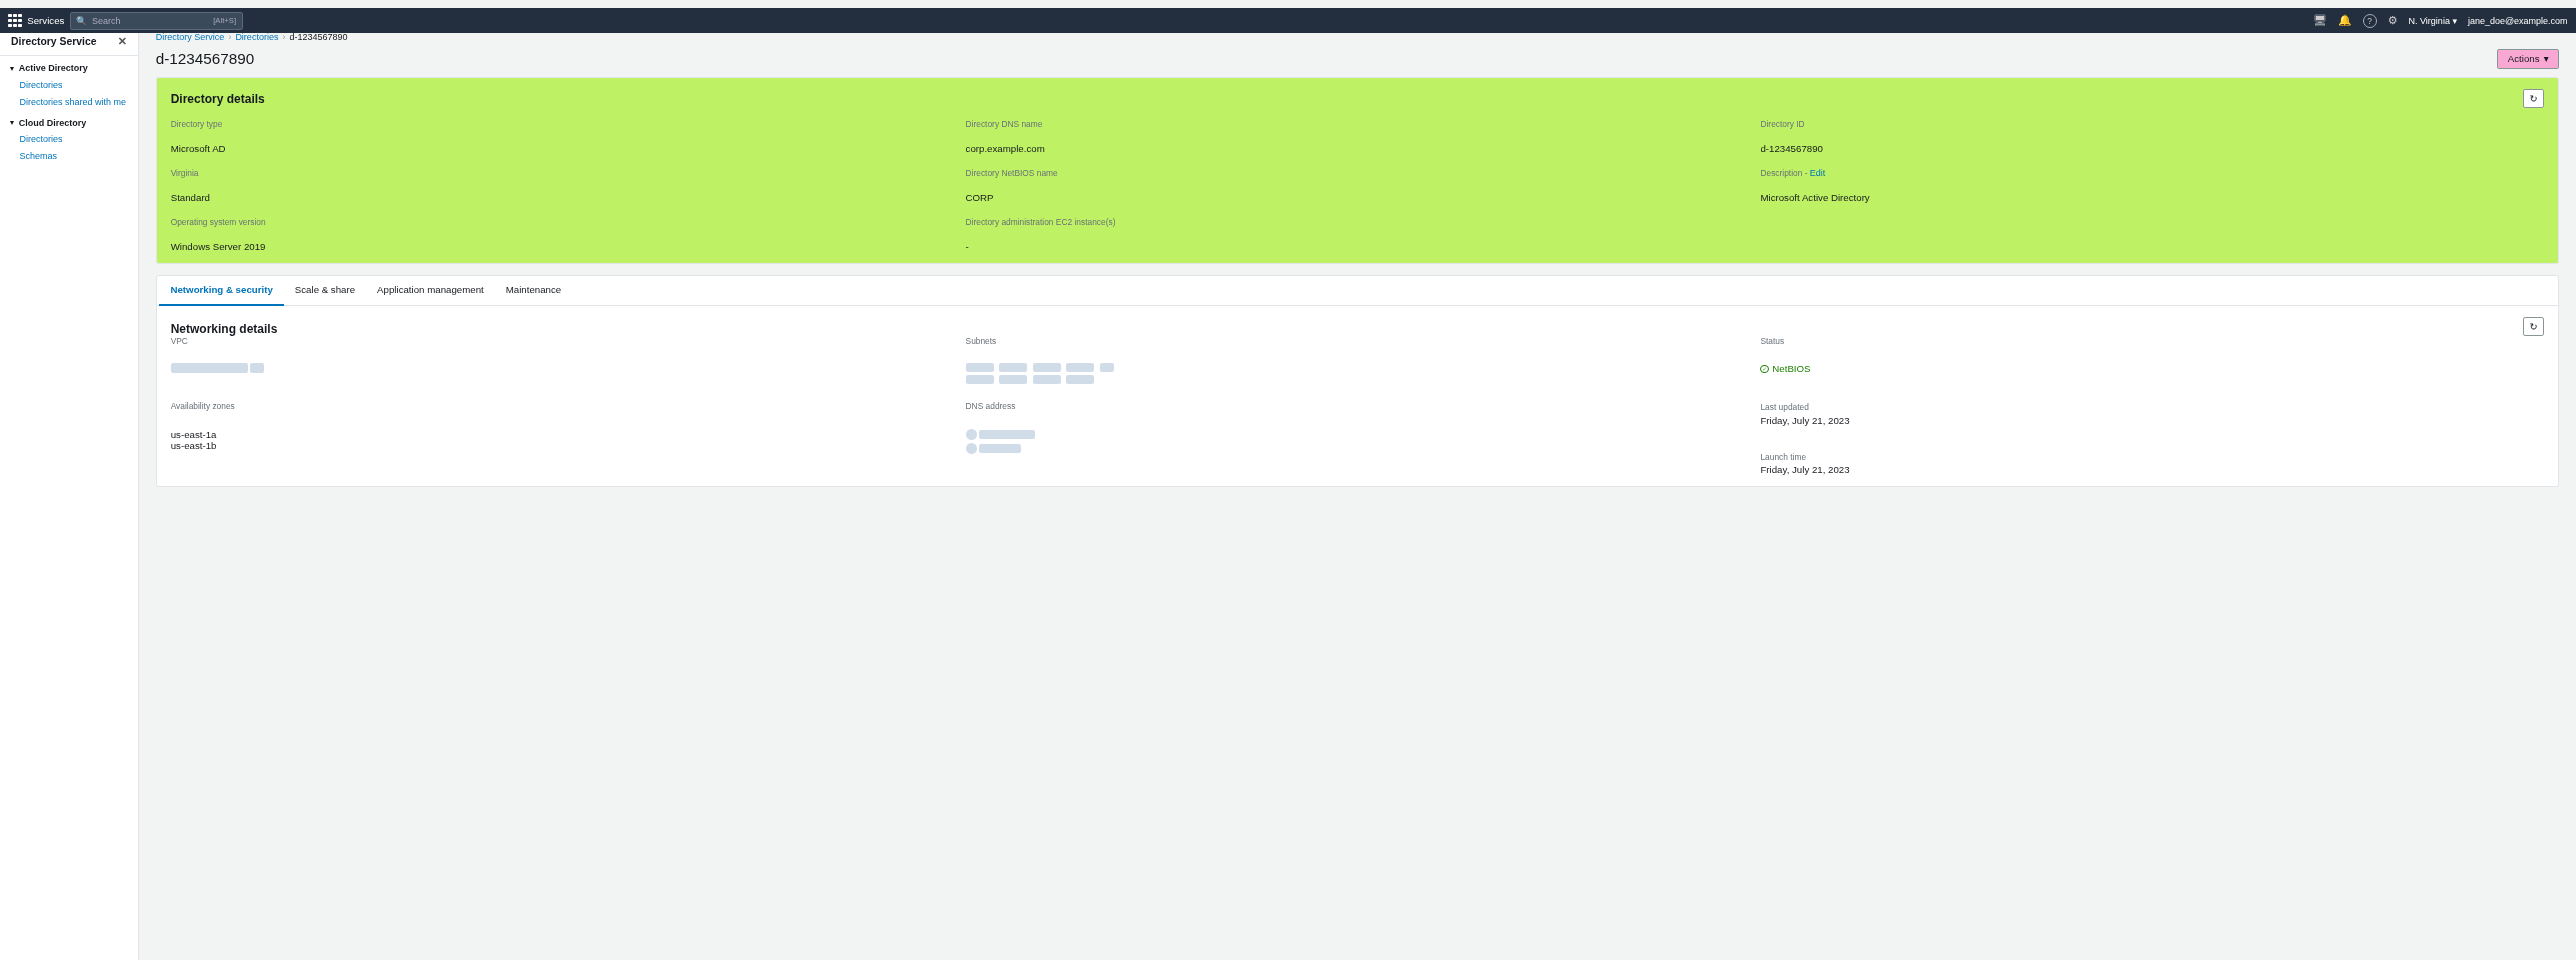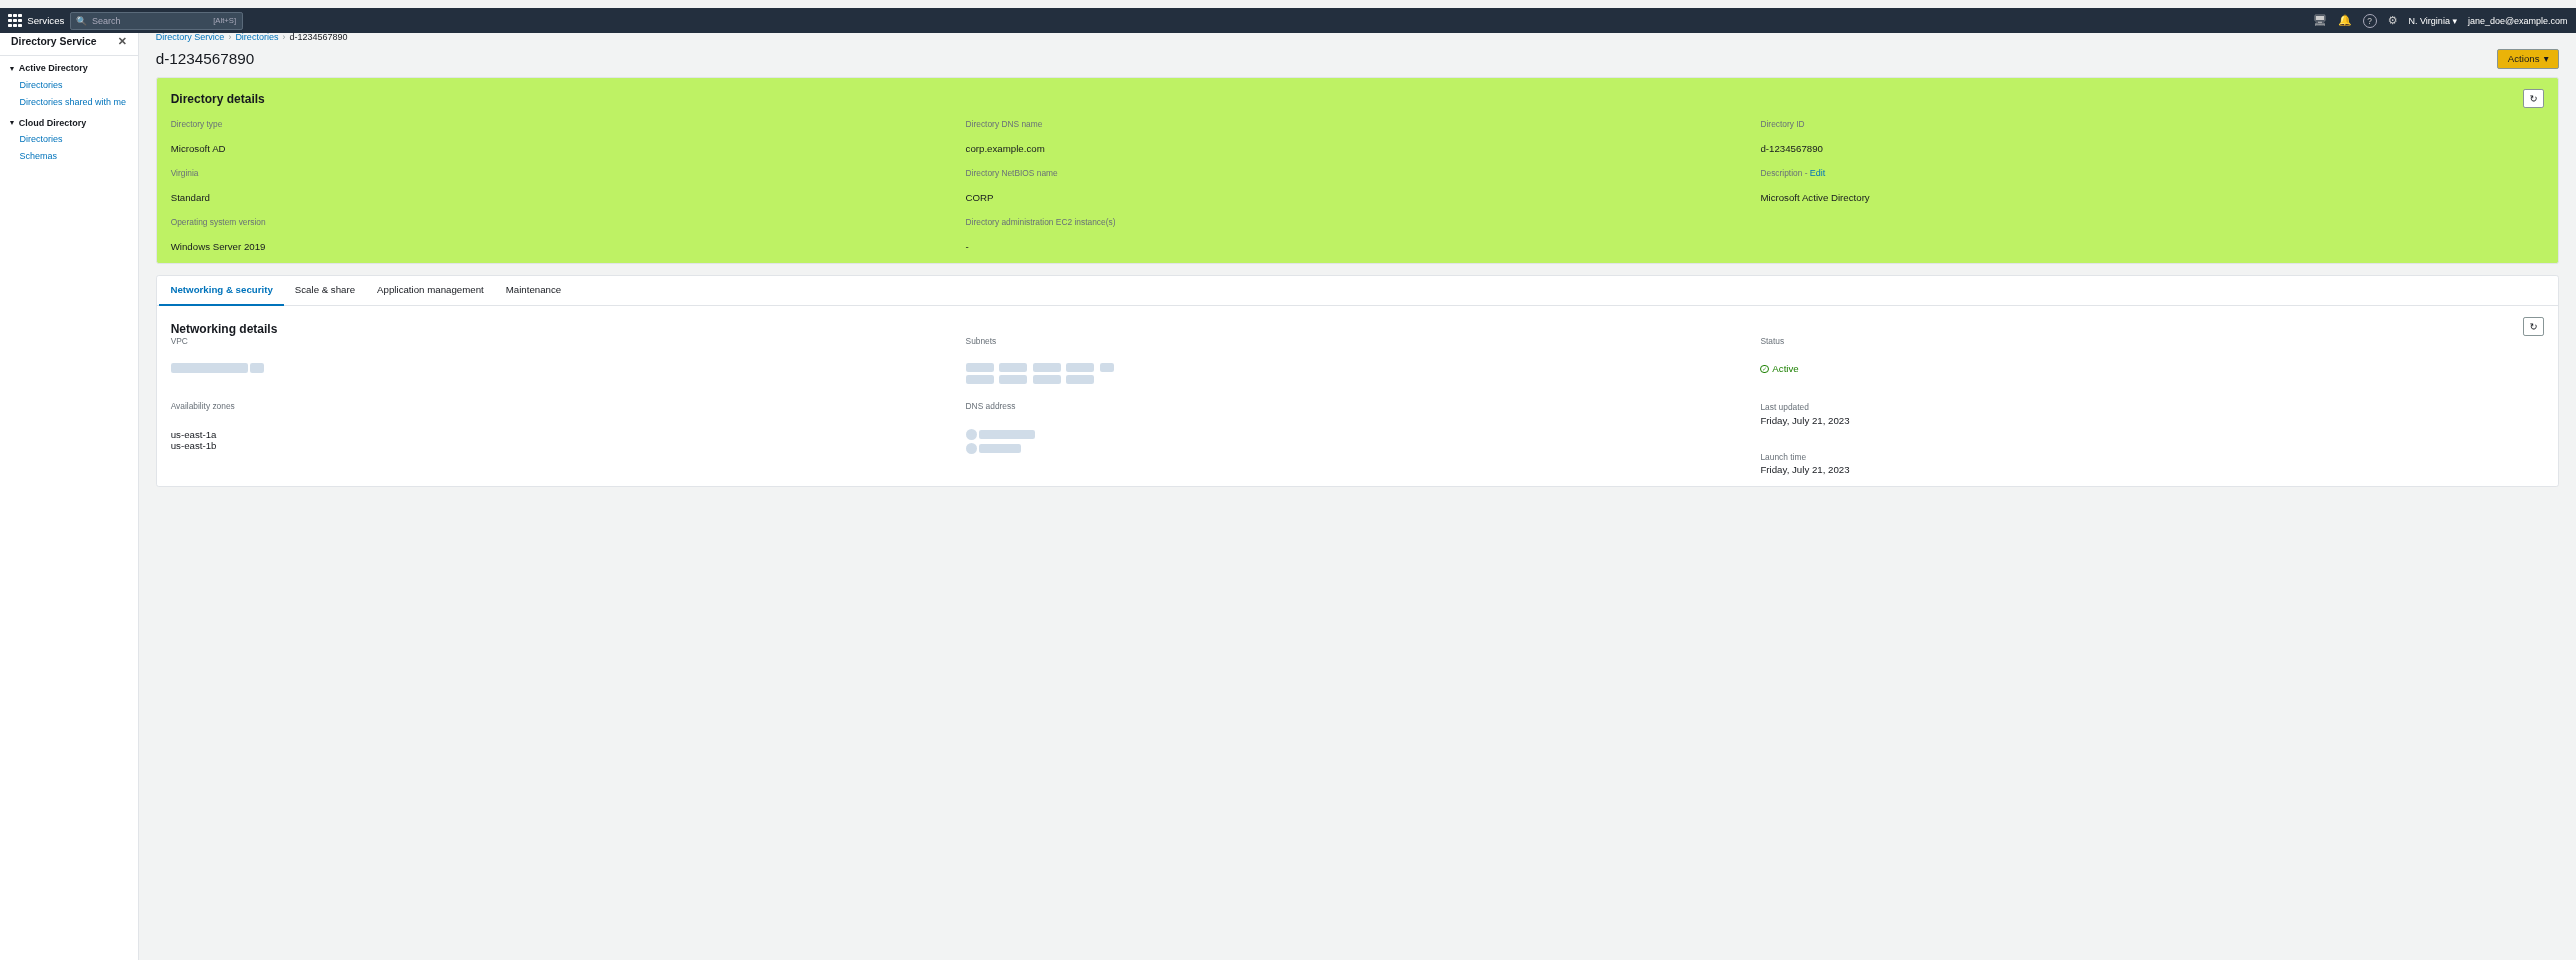--- a/index.html
+++ b/index.html
@@ -37,21 +37,21 @@
     
     .main { flex: 1; overflow-y: auto; background: #f2f3f3; padding: 0; }
     .breadcrumb { display: flex; align-items: center; gap: 4.2px; padding: 7px 16.7px 4.2px; font-size: 9px; }
     .breadcrumb a { color: #0073bb; cursor: pointer; text-decoration: none; }
     .breadcrumb-sep { color: #879596; font-size: 8.4px; }
     .breadcrumb-current { color: #16191f; }
 
     .page-header { display: flex; align-items: center; justify-content: space-between; padding: 2.8px 16.7px 8.4px; }
     .page-title { font-size: 15.3px; font-weight: 400; color: #16191f; }
     .actions-btn {
-      display: flex; align-items: center; gap: 4.2px; border: 0.7px solid #879596; background: #eab308; border-radius: 2.1px; padding: 3.5px 9.7px; font-size: 9.7px; cursor: pointer; color: #16191f;
+      display: flex; align-items: center; gap: 4.2px; border: 0.7px solid #879596; background: #f9a8d4; border-radius: 2.1px; padding: 3.5px 9.7px; font-size: 9.7px; cursor: pointer; color: #16191f;
     }
 
     
     .card { background: #bef264; border: 0.7px solid #e1e4e8; border-radius: 2.8px; margin: 0 16.7px 11px; padding: 11px 14px; }
     .card-header { display: flex; align-items: center; justify-content: space-between; margin-bottom: 11px; }
     .card-title { font-size: 12px; font-weight: 700; }
     .refresh-btn { background: #fff; border: 0.7px solid #879596; border-radius: 2.1px; padding: 2.8px 5.6px; cursor: pointer; font-size: 9.7px; color: #16191f; }
 
     .details-grid { display: grid; grid-template-columns: repeat(3, 1fr); gap: 14px 11px; }
     .detail-item { display: flex; flex-direction: column; gap: 14px; }
@@ -258,21 +258,21 @@
                 <span class="blur-block short" style="width:28px;height:9px;"></span>
                 <span class="blur-block" style="width:28px;height:9px;"></span>
               </div>
             </div>
           </div>
 
           <div class="network-detail">
             <span class="network-label">Status</span>
             <div class="status-active" style="margin-top:2.8px;">
               <div class="status-dot"></div>
-              <span>Active</span>
+              <span>NetBIOS</span>
             </div>
           </div>
 
           <div class="network-detail">
             <span class="network-label">Availability zones</span>
             <div style="margin-top:2.8px;">
               <div class="network-value">us-east-1a</div>
               <div class="network-value">us-east-1b</div>
             </div>
           </div>

